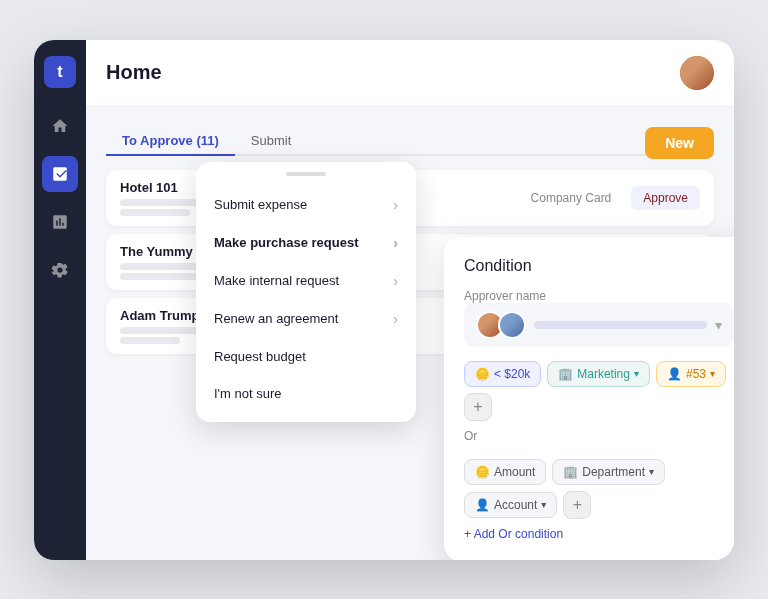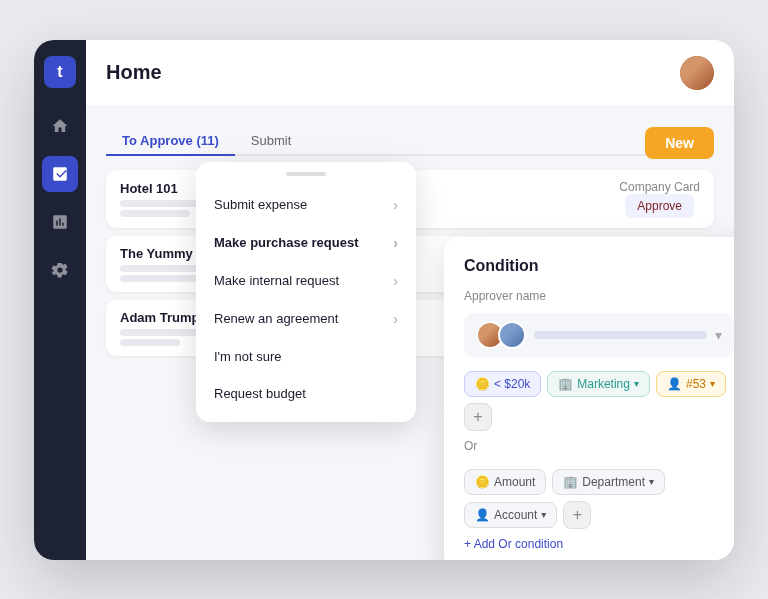--- a/index.html
+++ b/index.html
@@ -186,23 +186,22 @@
       flex-direction: column;
       gap: 3px;
     }
     .placeholder-line {
       height: 7px;
       background: #e8e8ee;
       border-radius: 4px;
     }
     .list-item-right {
       display: flex;
-      gap: 0;
-      align-items: center;
-      flex-direction: column;
+      gap: 20px;
+      align-items: center;
     }
     .badge-text {
       font-size: 12px;
       color: #888;
     }
     .approve-btn {
       background: #eff1ff;
       color: #7f1d1d;
       border: none;
       border-radius: 6px;
@@ -255,28 +254,27 @@
       right: -20px;
       background: white;
       border-radius: 16px;
       box-shadow: 0 8px 30px rgba(0,0,0,0.14);
       width: 310px;
       padding: 20px;
       z-index: 15;
     }
     .condition-title {
       font-size: 16px;
-      font-weight: 700;
+      font-weight: 400;
       color: #1a1a2e;
       margin-bottom: 14px;
     }
     .condition-label {
       font-size: 12px;
       color: #888;
-      margin-bottom: 10px;
     }
     .approver-row {
       display: flex;
       align-items: center;
       gap: -8px;
       margin-bottom: 14px;
       background: #f5f6fa;
       border-radius: 10px;
       padding: 8px 12px;
     }
@@ -457,24 +455,24 @@
         </div>
         <div class="dropdown-item">
           <span>Make internal request</span>
           <span class="dropdown-chevron">›</span>
         </div>
         <div class="dropdown-item">
           <span>Renew an agreement</span>
           <span class="dropdown-chevron">›</span>
         </div>
         <div class="dropdown-item">
+          <span>Request budget</span>
+        </div>
+        <div class="dropdown-item">
           <span>I'm not sure</span>
-        </div>
-        <div class="dropdown-item">
-          <span>Request budget</span>
         </div>
       </div>
 
       <div class="condition-panel">
         <div class="condition-title">Condition</div>
         <div class="condition-label">Approver name</div>
         <div class="approver-row">
           <div class="approver-avatar" style="background: linear-gradient(135deg, #d4956a 40%, #a0522d 100%);"></div>
           <div class="approver-avatar" style="background: linear-gradient(135deg, #7b9dcc 40%, #4a6fa5 100%); margin-left:-6px;"></div>
           <div class="approver-line"></div>

